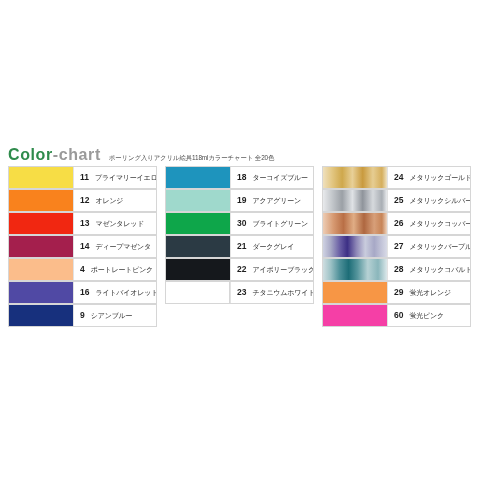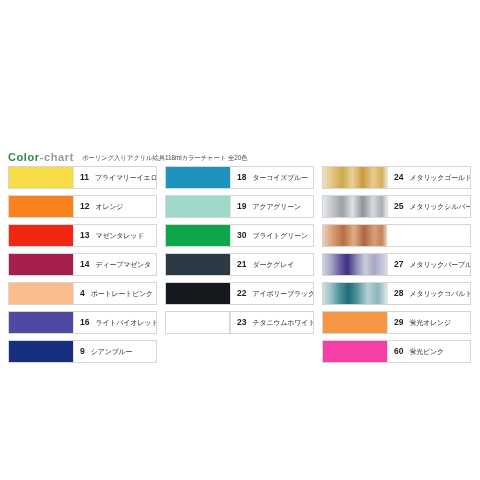--- a/index.html
+++ b/index.html
@@ -26,21 +26,21 @@
     position: absolute;
     left: 8px;
     top: 145px;
     width: 464px;
     height: 18px;
     display: flex;
     align-items: flex-end;
     gap: 8px;
   }
   #title {
-    font-size: 11px;
+    font-size: 16px;
     font-weight: bold;
     letter-spacing: 0.6px;
     line-height: 1;
     white-space: nowrap;
   }
   #title .title-main { color: #2f8b4c; }
   #title .title-sub { color: #9a9a9a; font-weight: bold; }
   #subtitle {
     font-size: 6.4px;
     color: #4a4a4a;
@@ -54,21 +54,21 @@
     left: 8px;
     top: 166px;
     width: 464px;
     display: flex;
     gap: 8px;
   }
   .chart-column {
     width: 149px;
     display: flex;
     flex-direction: column;
-    gap: 6px;
+    gap: 0;
   }
   .color-row {
     height: 23px;
     display: flex;
     align-items: stretch;
     background: #ffffff;
     border: 1px solid #d6d6d6;
     box-sizing: border-box;
   }
   .swatch {
@@ -222,20 +222,24 @@
         </div>
         <div class="color-row">
           <div class="swatch" style="background: linear-gradient(90deg, rgb(232, 234, 236) 0%, rgb(196, 200, 204) 14%, rgb(155, 160, 166) 30%, rgb(223, 226, 229) 46%, rgb(143, 148, 155) 62%, rgb(214, 217, 221) 78%, rgb(169, 174, 180) 92%, rgb(233, 235, 237) 100%);"></div>
           <div class="row-info">
             <span class="row-number">25</span>
             <span class="row-label">メタリックシルバー</span>
           </div>
         </div>
         <div class="color-row">
           <div class="swatch" style="background: linear-gradient(90deg, rgb(237, 205, 181) 0%, rgb(215, 154, 114) 16%, rgb(185, 111, 70) 32%, rgb(224, 173, 133) 48%, rgb(174, 103, 64) 64%, rgb(215, 159, 121) 80%, rgb(199, 132, 87) 92%, rgb(238, 212, 191) 100%);"></div>
+          <div class="row-info">
+            <span class="row-number">26</span>
+            <span class="row-label">メタリックコッパー</span>
+          </div>
         </div>
         <div class="color-row">
           <div class="swatch" style="background: linear-gradient(90deg, rgb(207, 210, 226) 0%, rgb(168, 169, 198) 12%, rgb(106, 95, 165) 26%, rgb(60, 47, 133) 38%, rgb(141, 134, 182) 52%, rgb(201, 204, 221) 66%, rgb(167, 168, 198) 80%, rgb(216, 218, 230) 100%);"></div>
           <div class="row-info">
             <span class="row-number">27</span>
             <span class="row-label">メタリックパープル</span>
           </div>
         </div>
         <div class="color-row">
           <div class="swatch" style="background: linear-gradient(90deg, rgb(207, 221, 224) 0%, rgb(157, 194, 198) 12%, rgb(78, 144, 153) 26%, rgb(29, 109, 119) 40%, rgb(87, 150, 157) 54%, rgb(182, 209, 212) 70%, rgb(138, 182, 187) 86%, rgb(220, 232, 234) 100%);"></div>

